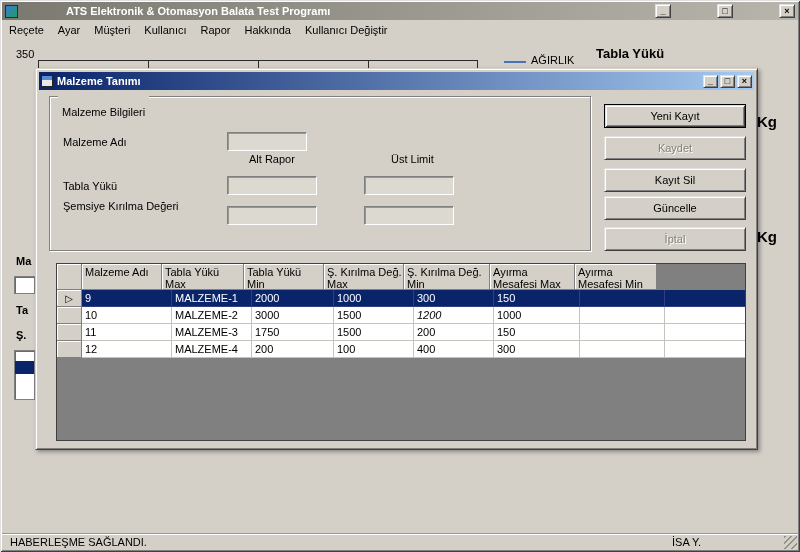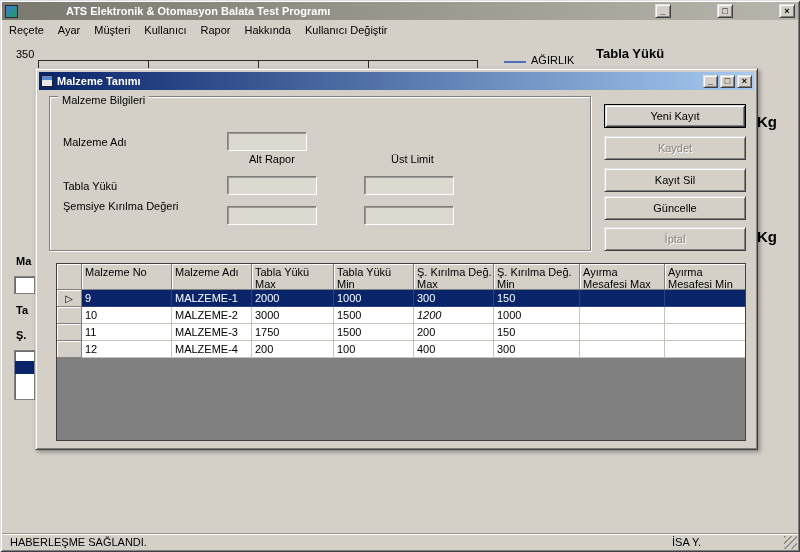--- a/index.html
+++ b/index.html
@@ -60,21 +60,21 @@
     background:linear-gradient(90deg,#0a246a,#a6caf0);
     color:#fff; font-weight:bold;
   }
   .dicon { width:12px; height:12px; margin-right:4px;
     background:linear-gradient(180deg,#5a8ad6 0 4px,#e8e8e8 4px 100%); border:1px solid #222; }
   .dtext { flex:1; }
   .dcontent { position:relative; height:356px; }
 
   .groupbox { position:absolute; border:1px solid #808080;
     box-shadow: inset 1px 1px 0 #fff, 1px 1px 0 #fff; }
-  .glegend { position:absolute; top:-7px; left:8px; background:#d4d0c8; padding:4px 4px; }
+  .glegend { position:absolute; top:-7px; left:8px; background:#d4d0c8; padding:16px 4px; }
 
   .tbox { position:absolute; height:19px; padding:0 3px;
     background:#dcd9d1; color:#000; font:11px "Liberation Sans",sans-serif;
     border:1px solid; border-color:#808080 #fff #fff #808080;
     box-shadow: inset 1px 1px 0 #9a968e; }
 
   .btn { position:absolute; width:142px; height:24px;
     background:#d4d0c8; color:#000; font:11px "Liberation Sans",sans-serif;
     border:1px solid; border-color:#dfdfdf #404040 #404040 #dfdfdf;
     box-shadow: inset 1px 1px 0 #fff, inset -1px -1px 0 #808080; }
@@ -185,23 +185,20 @@
       <button class="btn default" style="left:565px;top:14px">Yeni Kayıt</button>
       <button class="btn disabled" style="left:565px;top:46px">Kaydet</button>
       <button class="btn" style="left:565px;top:78px">Kayıt Sil</button>
       <button class="btn" style="left:565px;top:106px">Güncelle</button>
       <button class="btn disabled" style="left:565px;top:137px">İptal</button>
     </div>
 
     <div class="grid" style="left:17px;top:173px;width:690px;height:178px">
         <div class="grow ghr">
           <div class="gsel" style="width: 25px;"></div>
-          <div class="gcell ghead" style="width: 90px;">
-            <div class="hl">Malzeme No</div>
-          </div>
           <div class="gcell ghead" style="width: 80px;">
             <div class="hl">Malzeme Adı</div>
           </div>
           <div class="gcell ghead" style="width: 82px;">
             <div class="hl">Tabla Yükü</div>
             <div class="hl">Max</div>
           </div>
           <div class="gcell ghead" style="width: 80px;">
             <div class="hl">Tabla Yükü</div>
             <div class="hl">Min</div>

